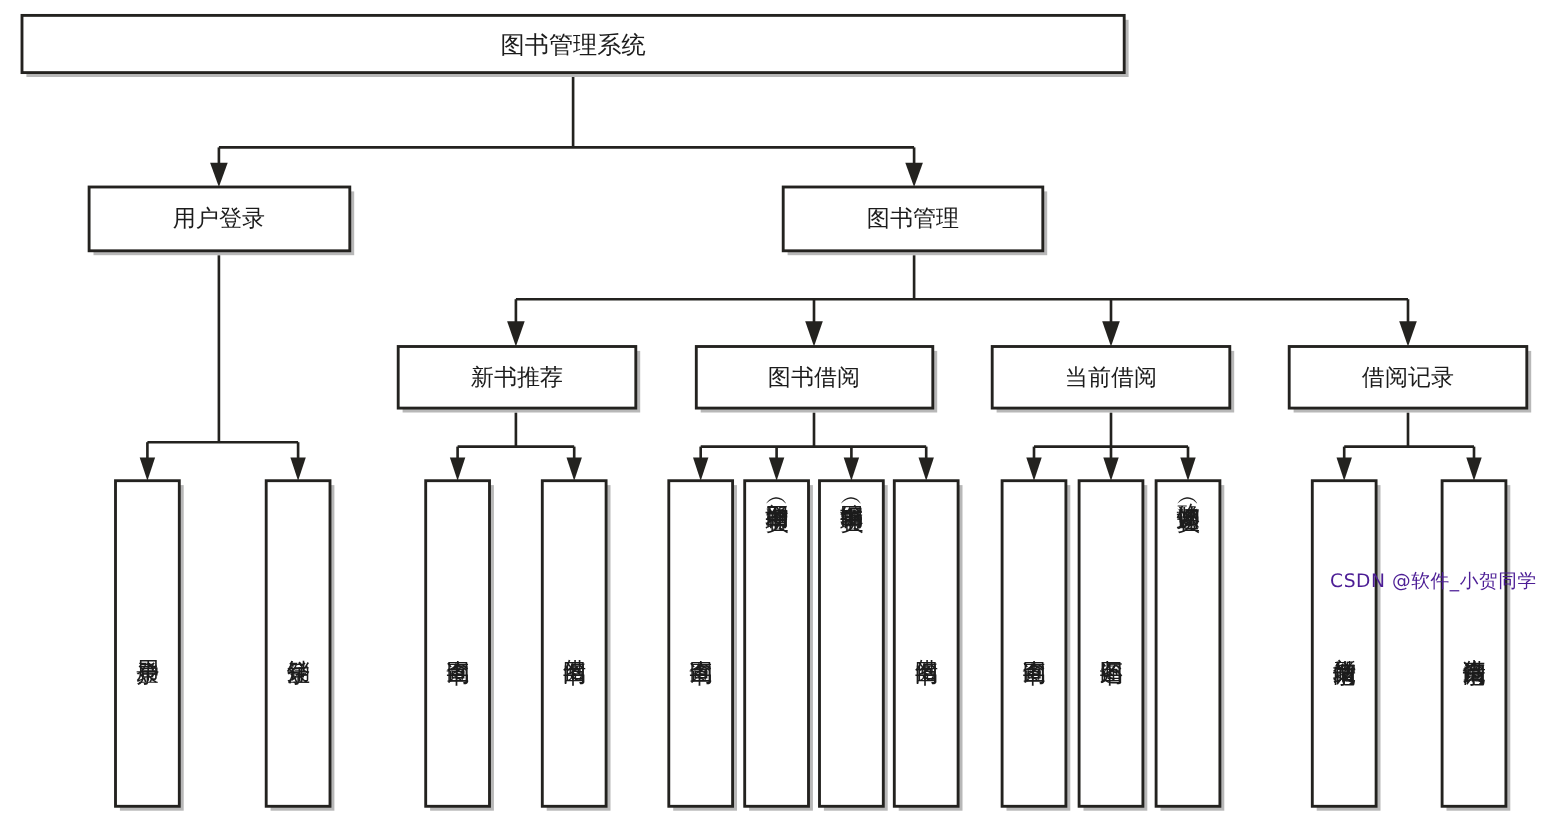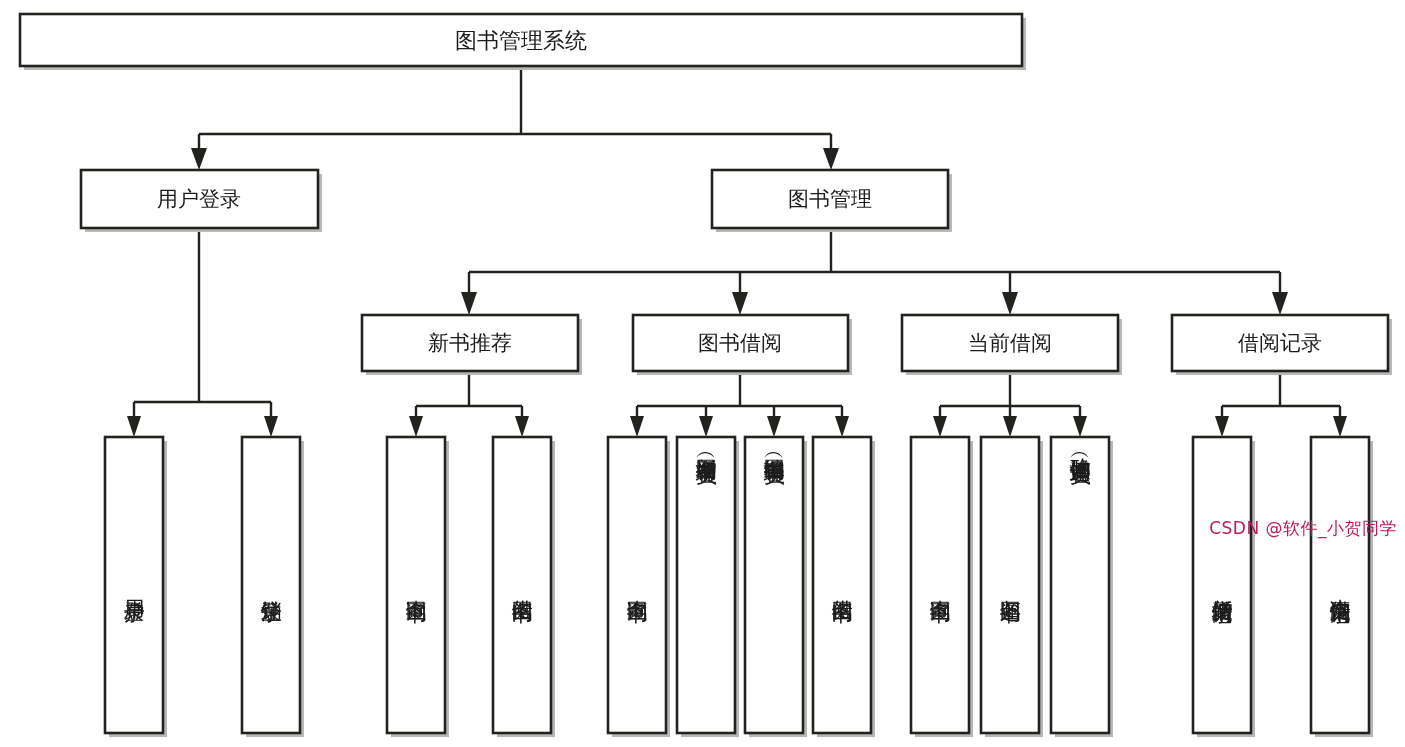--- a/index.html
+++ b/index.html
@@ -76,21 +76,21 @@
     color: #1c1c1c;
     letter-spacing: 1px;
     white-space: nowrap;
   }
   .watermark {
     position: absolute;
     right: 8px;
     bottom: 6px;
     font-family: "DejaVu Sans", "Liberation Sans", sans-serif;
     font-size: 17px;
-    color: #be185d;
+    color: #4c1d95;
     letter-spacing: 0.5px;
     user-select: none;
   }
 </style>
 </head>
 <body>
 
 <div id="diagram-root">
 
   <svg class="flow" viewBox="0 0 1405 747" xmlns="http://www.w3.org/2000/svg">

